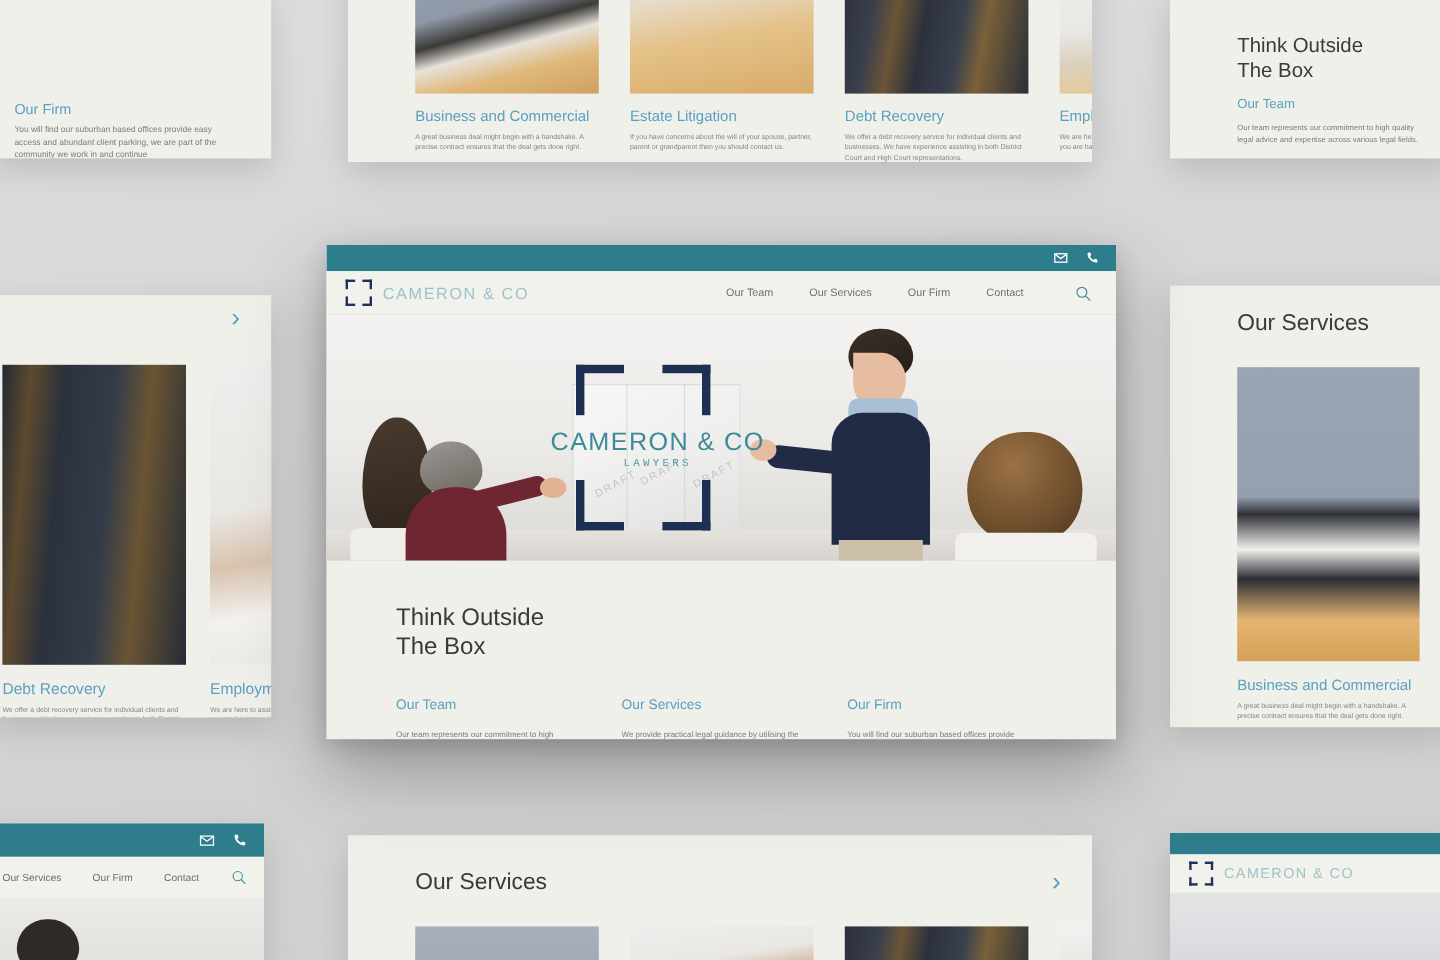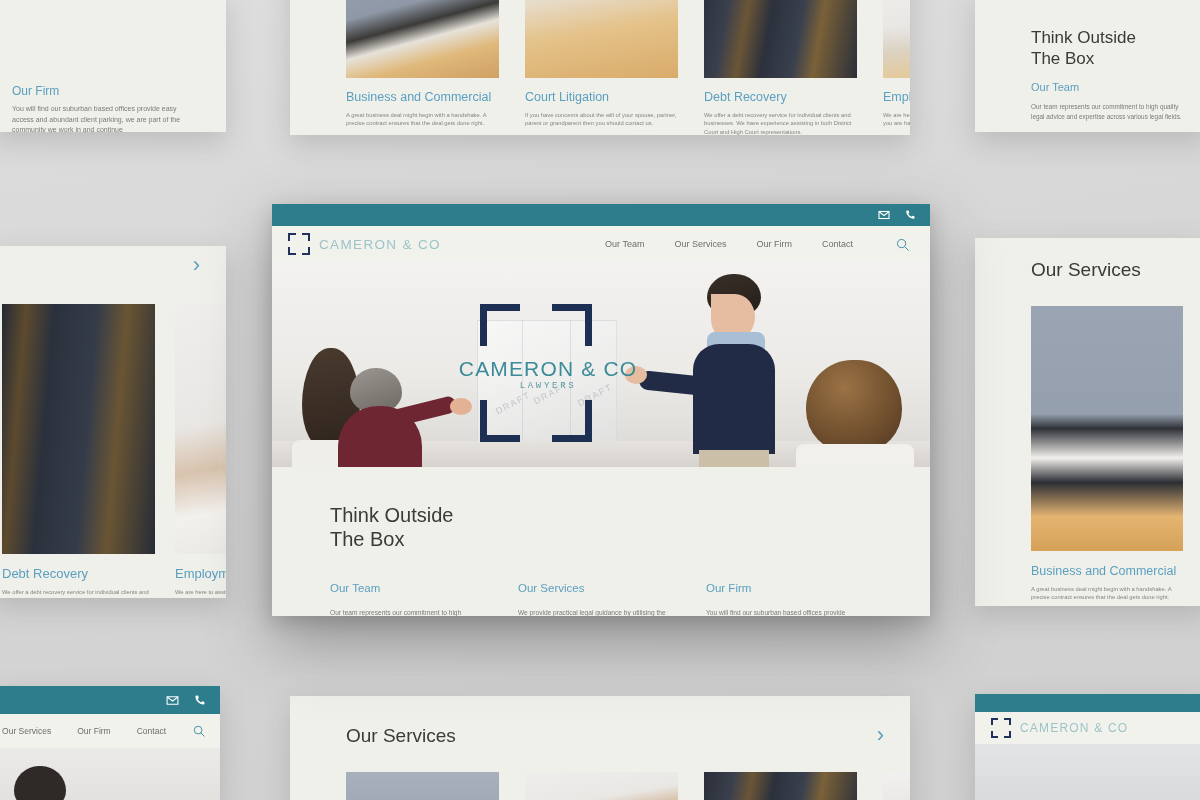--- a/index.html
+++ b/index.html
@@ -187,21 +187,21 @@
     <div class="cardrow" style="position:absolute; left:56px; top:0; gap:26px;">
 
       <div style="width:153px;">
         <div class="card-img ph-binders" style="height:118px;"></div>
         <div class="card-title" style="font-size:12.5px; margin-top:12px;">Business and Commercial</div>
         <div class="card-body" style="font-size:5.8px; margin-top:7px;">A great business deal might begin with a handshake. A precise contract ensures that the deal gets done right.</div>
       </div>
 
       <div style="width:153px;">
         <div class="card-img ph-desk" style="height:118px;"></div>
-        <div class="card-title" style="font-size:12.5px; margin-top:12px;">Court Litigation</div>
+        <div class="card-title" style="font-size:12.5px; margin-top:12px;">Estate Litigation</div>
         <div class="card-body" style="font-size:5.8px; margin-top:7px;">If you have concerns about the will of your spouse, partner, parent or grandparent then you should contact us.</div>
       </div>
 
       <div style="width:153px;">
         <div class="card-img ph-books" style="height:118px;"></div>
         <div class="card-title" style="font-size:12.5px; margin-top:12px;">Debt Recovery</div>
         <div class="card-body" style="font-size:5.8px; margin-top:7px;">We offer a debt recovery service for individual clients and businesses. We have experience assisting in both District Court and High Court representations.</div>
       </div>
 
       <div style="width:153px;">

